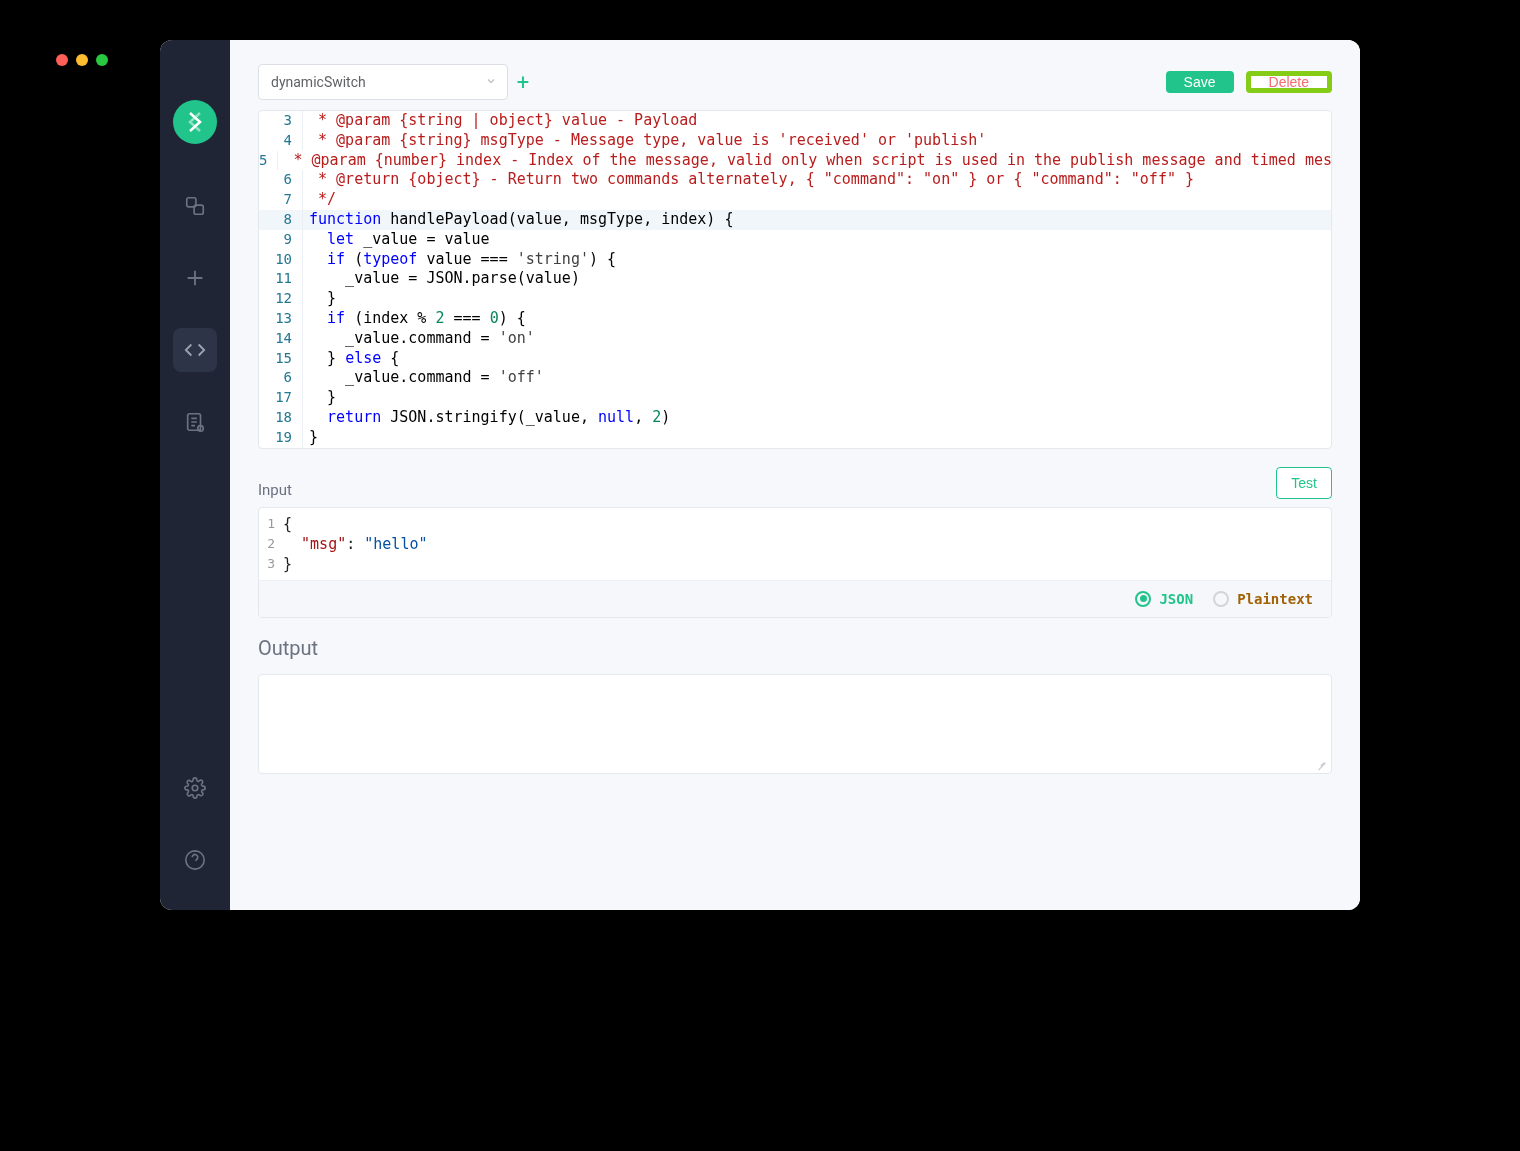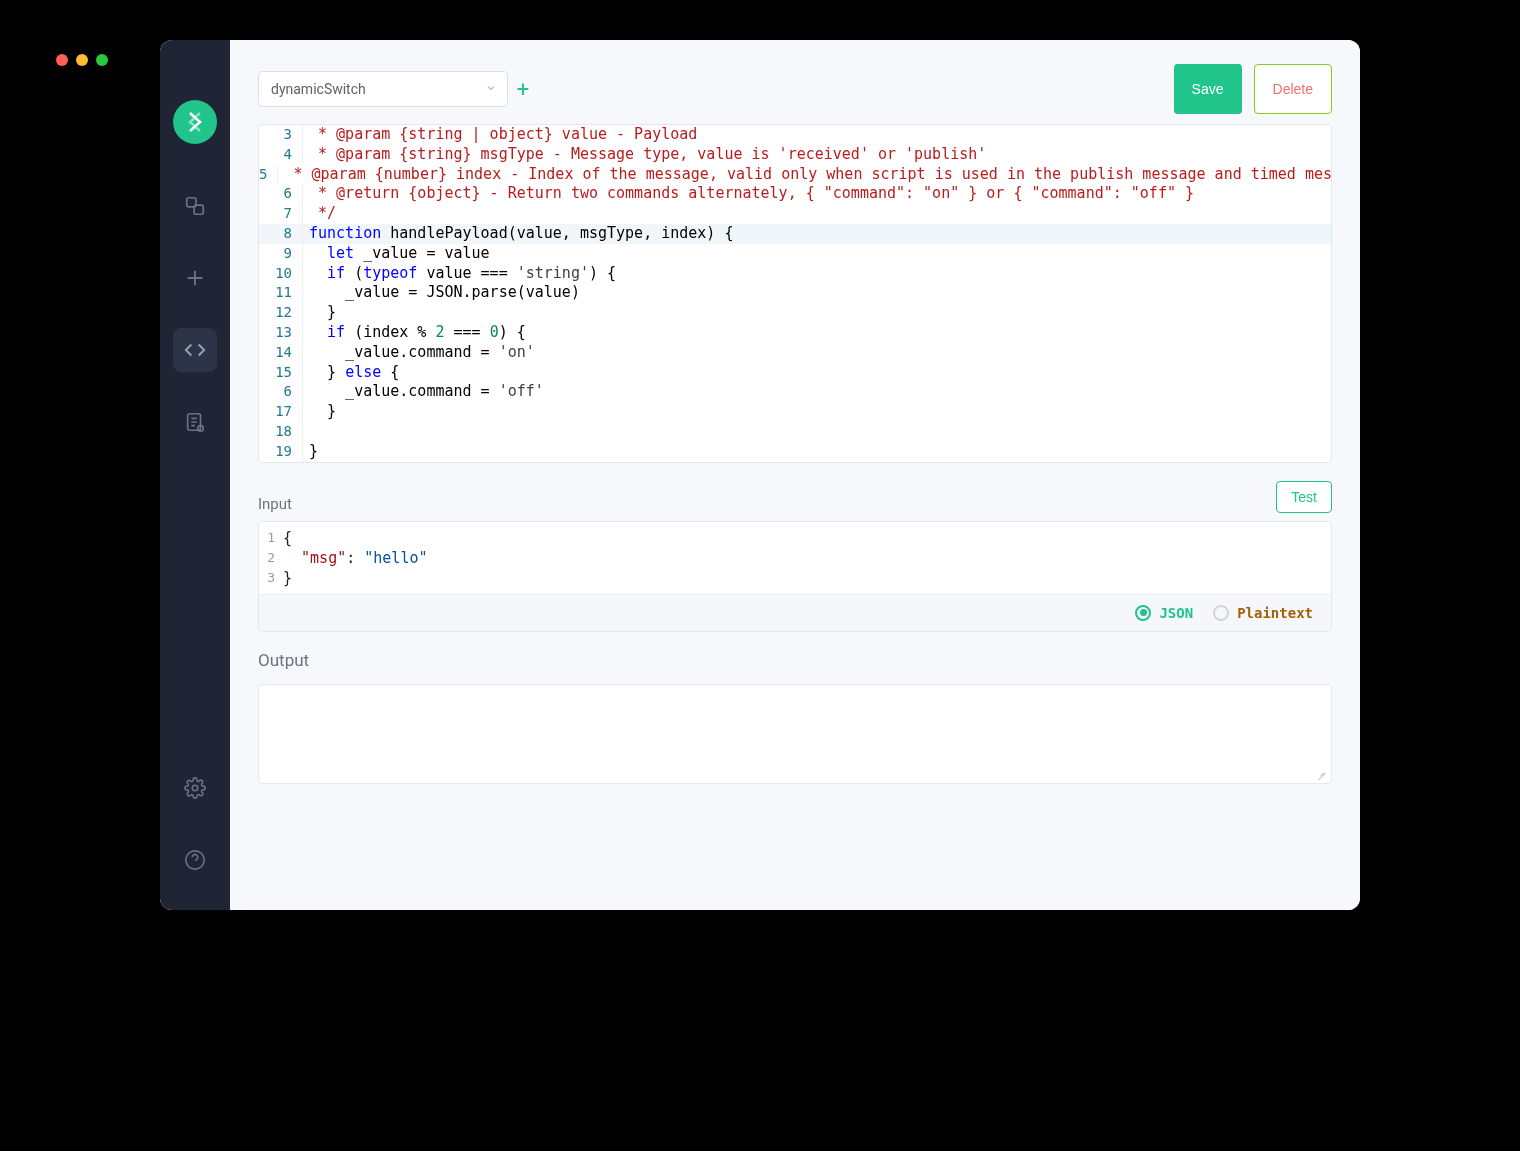--- a/index.html
+++ b/index.html
@@ -18,23 +18,23 @@
     .navspacer{flex:1}
     
     .main{flex:1;background:#f6f8fc;padding:24px 28px;overflow:auto}
     .title{font-size:26px;font-weight:700;color:#1f2535;margin-bottom:18px}
     
     .toprow{display:flex;align-items:center;margin-bottom:10px}
     .select{position:relative;width:250px;height:36px;border:1px solid #dcdfe6;border-radius:4px;background:#fff;display:flex;align-items:center;padding:0 30px 0 12px;font-size:14px;color:#606266;cursor:pointer}
     .select .chev{position:absolute;right:10px;top:50%;transform:translateY(-50%);color:#c0c4cc}
     .addbtn{width:30px;height:30px;display:flex;align-items:center;justify-content:center;color:#21c48a;font-size:22px;cursor:pointer}
     .spacer{flex:1}
-    .btn{height:50px;padding:0 18px;border-radius:4px;font-size:14px;cursor:pointer;display:flex;align-items:center;border:none}
+    .btn{height:22px;padding:0 18px;border-radius:4px;font-size:14px;cursor:pointer;display:flex;align-items:center;border:none}
     .btn-save{background:#21c48a;color:#fff}
-    .btn-del{background:#fff;border:1px solid #84cc16;color:#f56c6c;margin-left:12px}
+    .btn-del{background:#fff;border:5px solid #84cc16;color:#f56c6c;margin-left:12px}
     .btn-test{background:#fff;border:1px solid #21c48a;color:#21c48a;height:32px;padding:0 14px}
     
     .editor{border:1px solid #e4e7ed;border-radius:4px;background:#fff;font-family:ui-monospace,Menlo,Monaco,Consolas,monospace;font-size:15px;line-height:19.8px;overflow:hidden;margin-bottom:18px}
     .eline{display:flex}
     .eline.curr{background:#f1f6fa}
     .gutter{width:44px;text-align:right;padding-right:10px;color:#237893;font-size:14px;user-select:none;border-right:1px solid #eceff4}
     .ecode{padding-left:6px;white-space:pre;color:#222}
     .ecode .cm{color:#b91c1c}.ecode .kw{color:#0000ff}.ecode .fn{color:#000}.ecode .str{color:#404040}.ecode .num{color:#098658}
     
     .sechead{display:flex;align-items:flex-end;margin-bottom:8px}
@@ -50,21 +50,21 @@
     .radio.sel{color:#21c48a}
     .rdot{width:16px;height:16px;border-radius:50%;border:2px solid #d1d5db;display:inline-block;position:relative}
     .radio.sel .rdot{border-color:#21c48a}
     .radio.sel .rdot::after{content:"";position:absolute;inset:2.5px;border-radius:50%;background:#21c48a}
     
     .outbox{border:1px solid #e4e7ed;border-radius:4px;background:#fff;height:100px;margin-top:4px;position:relative}
     .resize{position:absolute;bottom:4px;right:4px;width:12px;height:12px;pointer-events:none}
     .resize::before,.resize::after{content:"";position:absolute;background:#c0c4cc;height:1px}
     .resize::before{width:10px;bottom:2px;right:0;transform:rotate(-45deg)}
     .resize::after{width:5px;bottom:2px;right:0;transform:rotate(-45deg) translateY(-3px)}
-    .outlabel{font-size:17px;color:#6b7280;margin:18px 0 14px}
+    .outlabel{font-size:20px;color:#6b7280;margin:18px 0 14px}
   </style>
 </head>
 <body>
 
 <div class="traffic">
   <span class="tdot red"></span>
   <span class="tdot yel"></span>
   <span class="tdot grn"></span>
 </div>
 
@@ -189,20 +189,21 @@
         <div class="eline">
           <div class="gutter">6</div>
           <div class="ecode"><span class="fn">    _value.command = </span><span class="str">'off'</span></div>
         </div>
         <div class="eline">
           <div class="gutter">17</div>
           <div class="ecode"><span class="fn">  }</span></div>
         </div>
         <div class="eline">
           <div class="gutter">18</div>
+          <div class="ecode"><span class="fn">  </span><span class="kw">return </span><span class="fn">JSON.stringify(_value, </span><span class="kw">null</span><span class="fn">, </span><span class="num">2</span><span class="fn">)</span></div>
         </div>
         <div class="eline">
           <div class="gutter">19</div>
           <div class="ecode"><span class="fn">}</span></div>
         </div>
       </div>
 
     <div class="sechead">
       <div class="seclabel">Input</div>
       <div class="spacer"></div>

